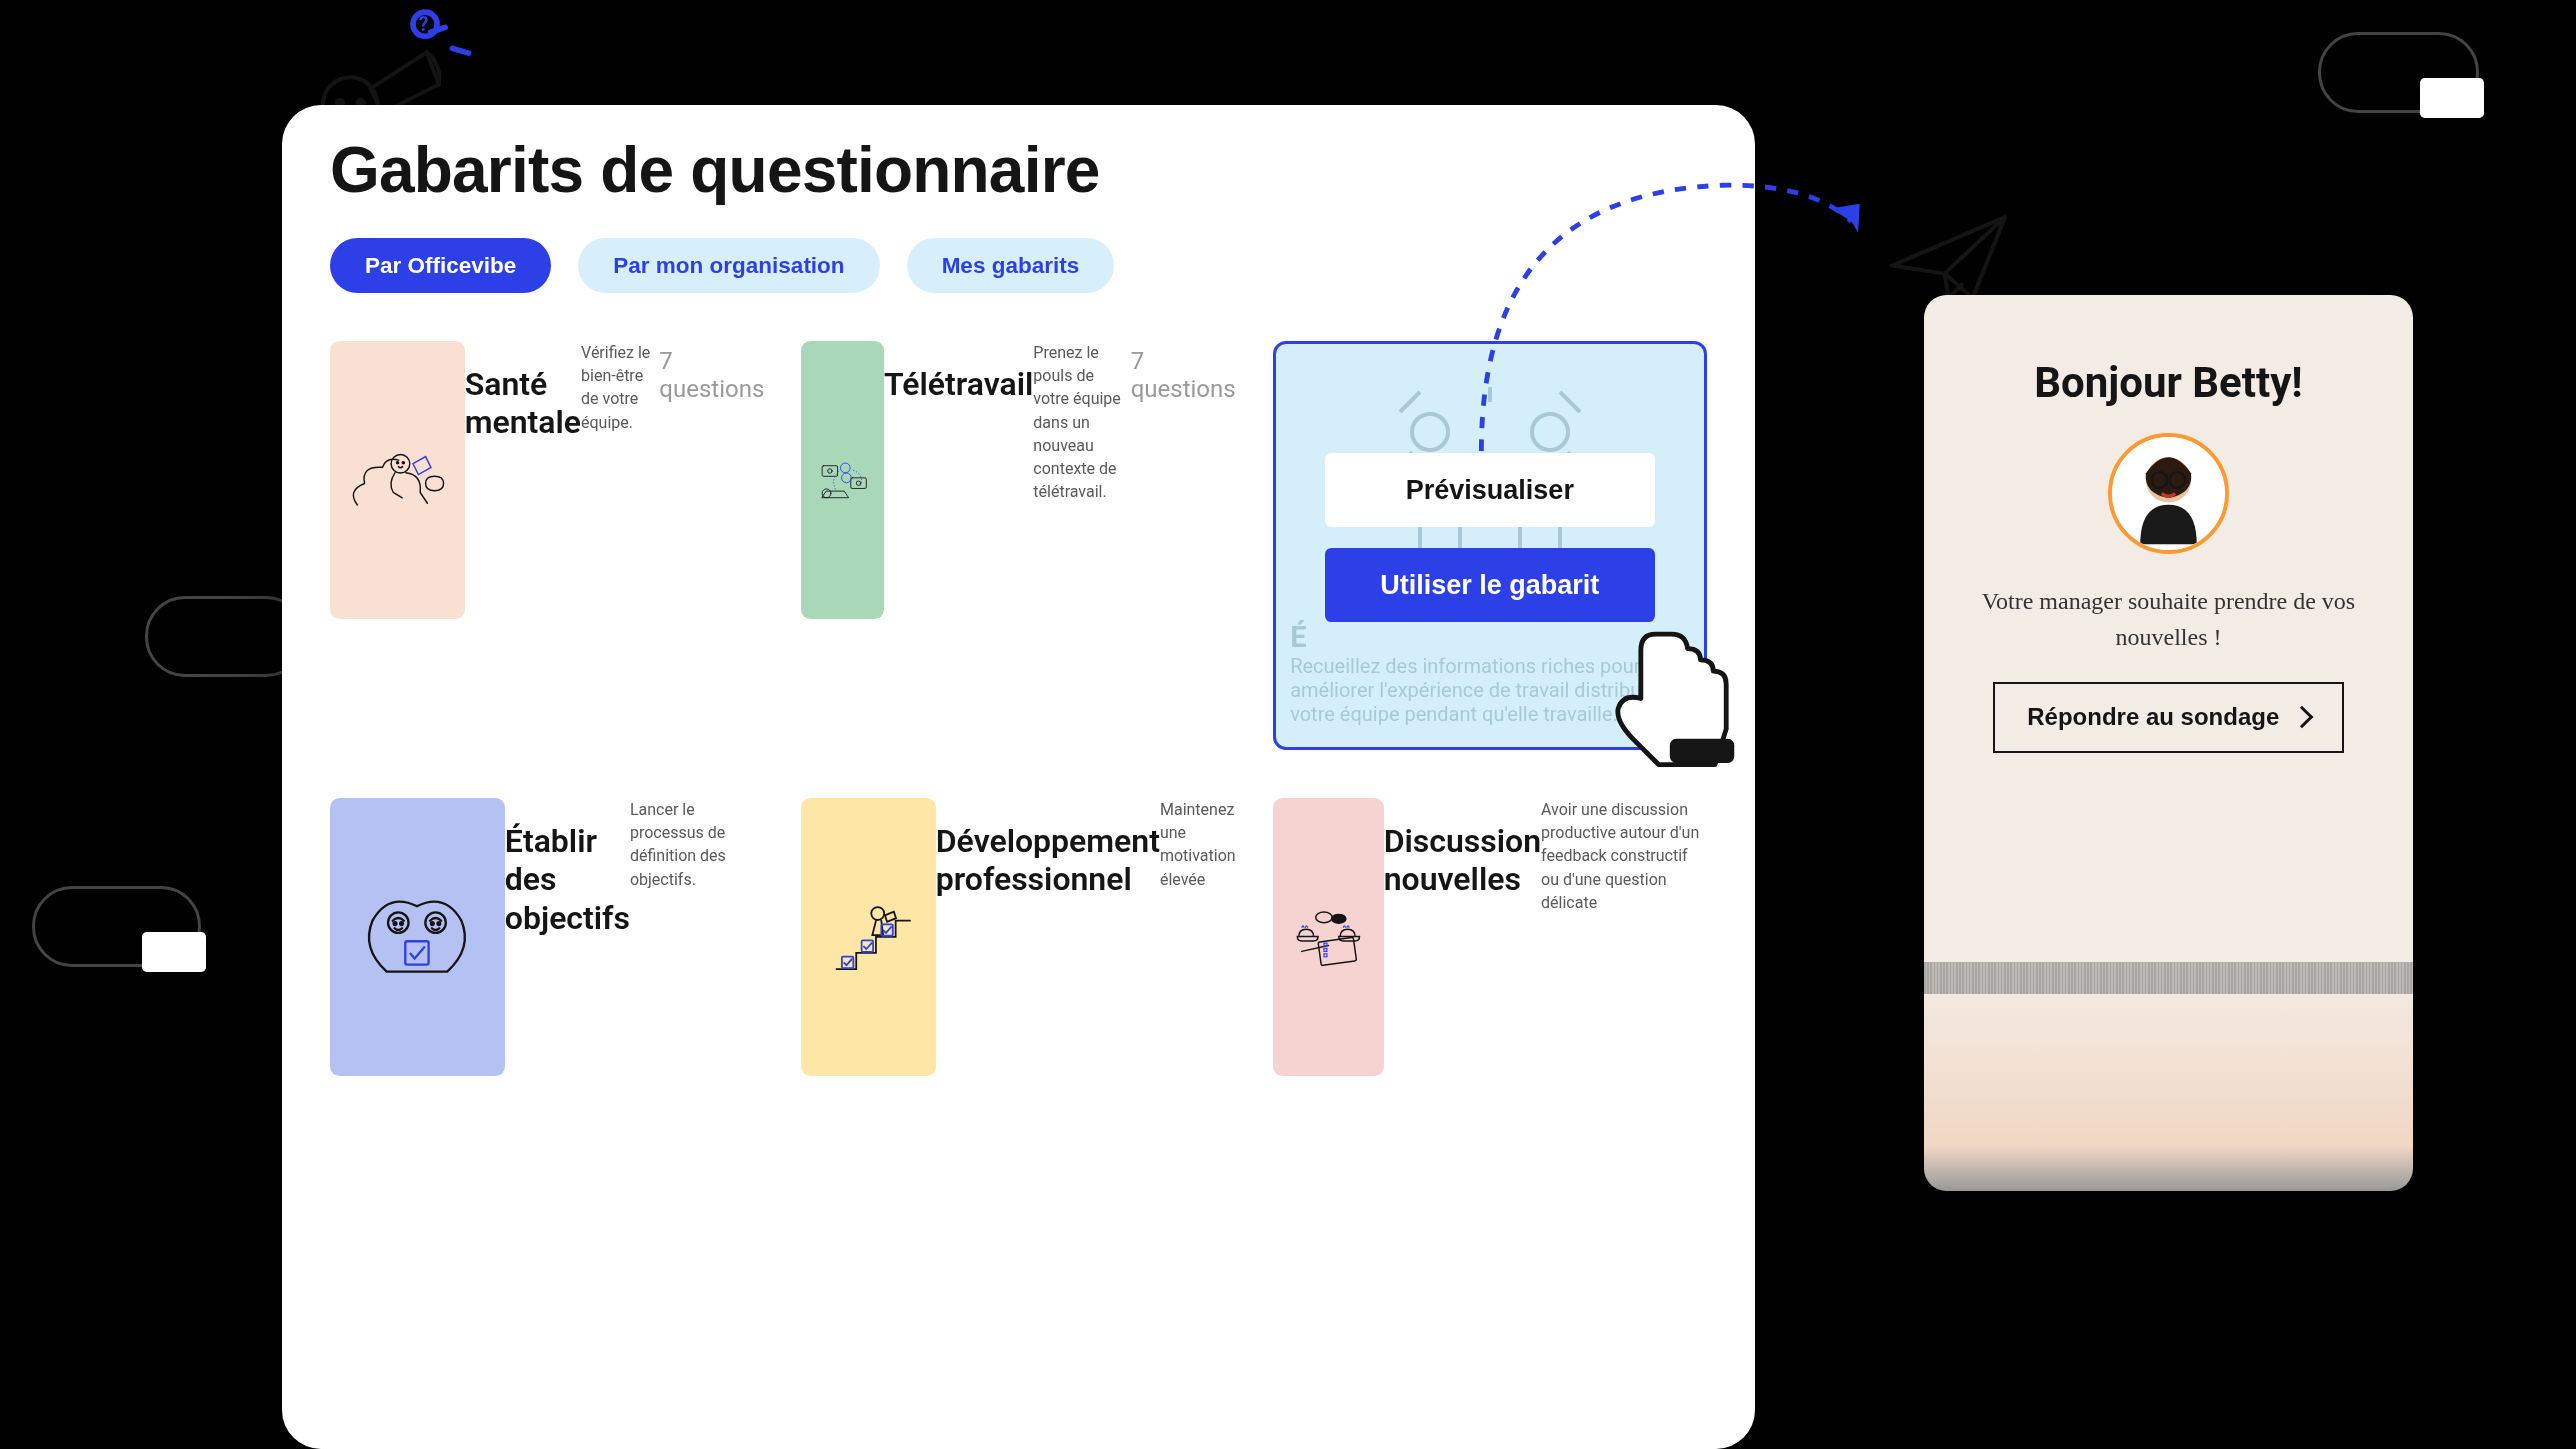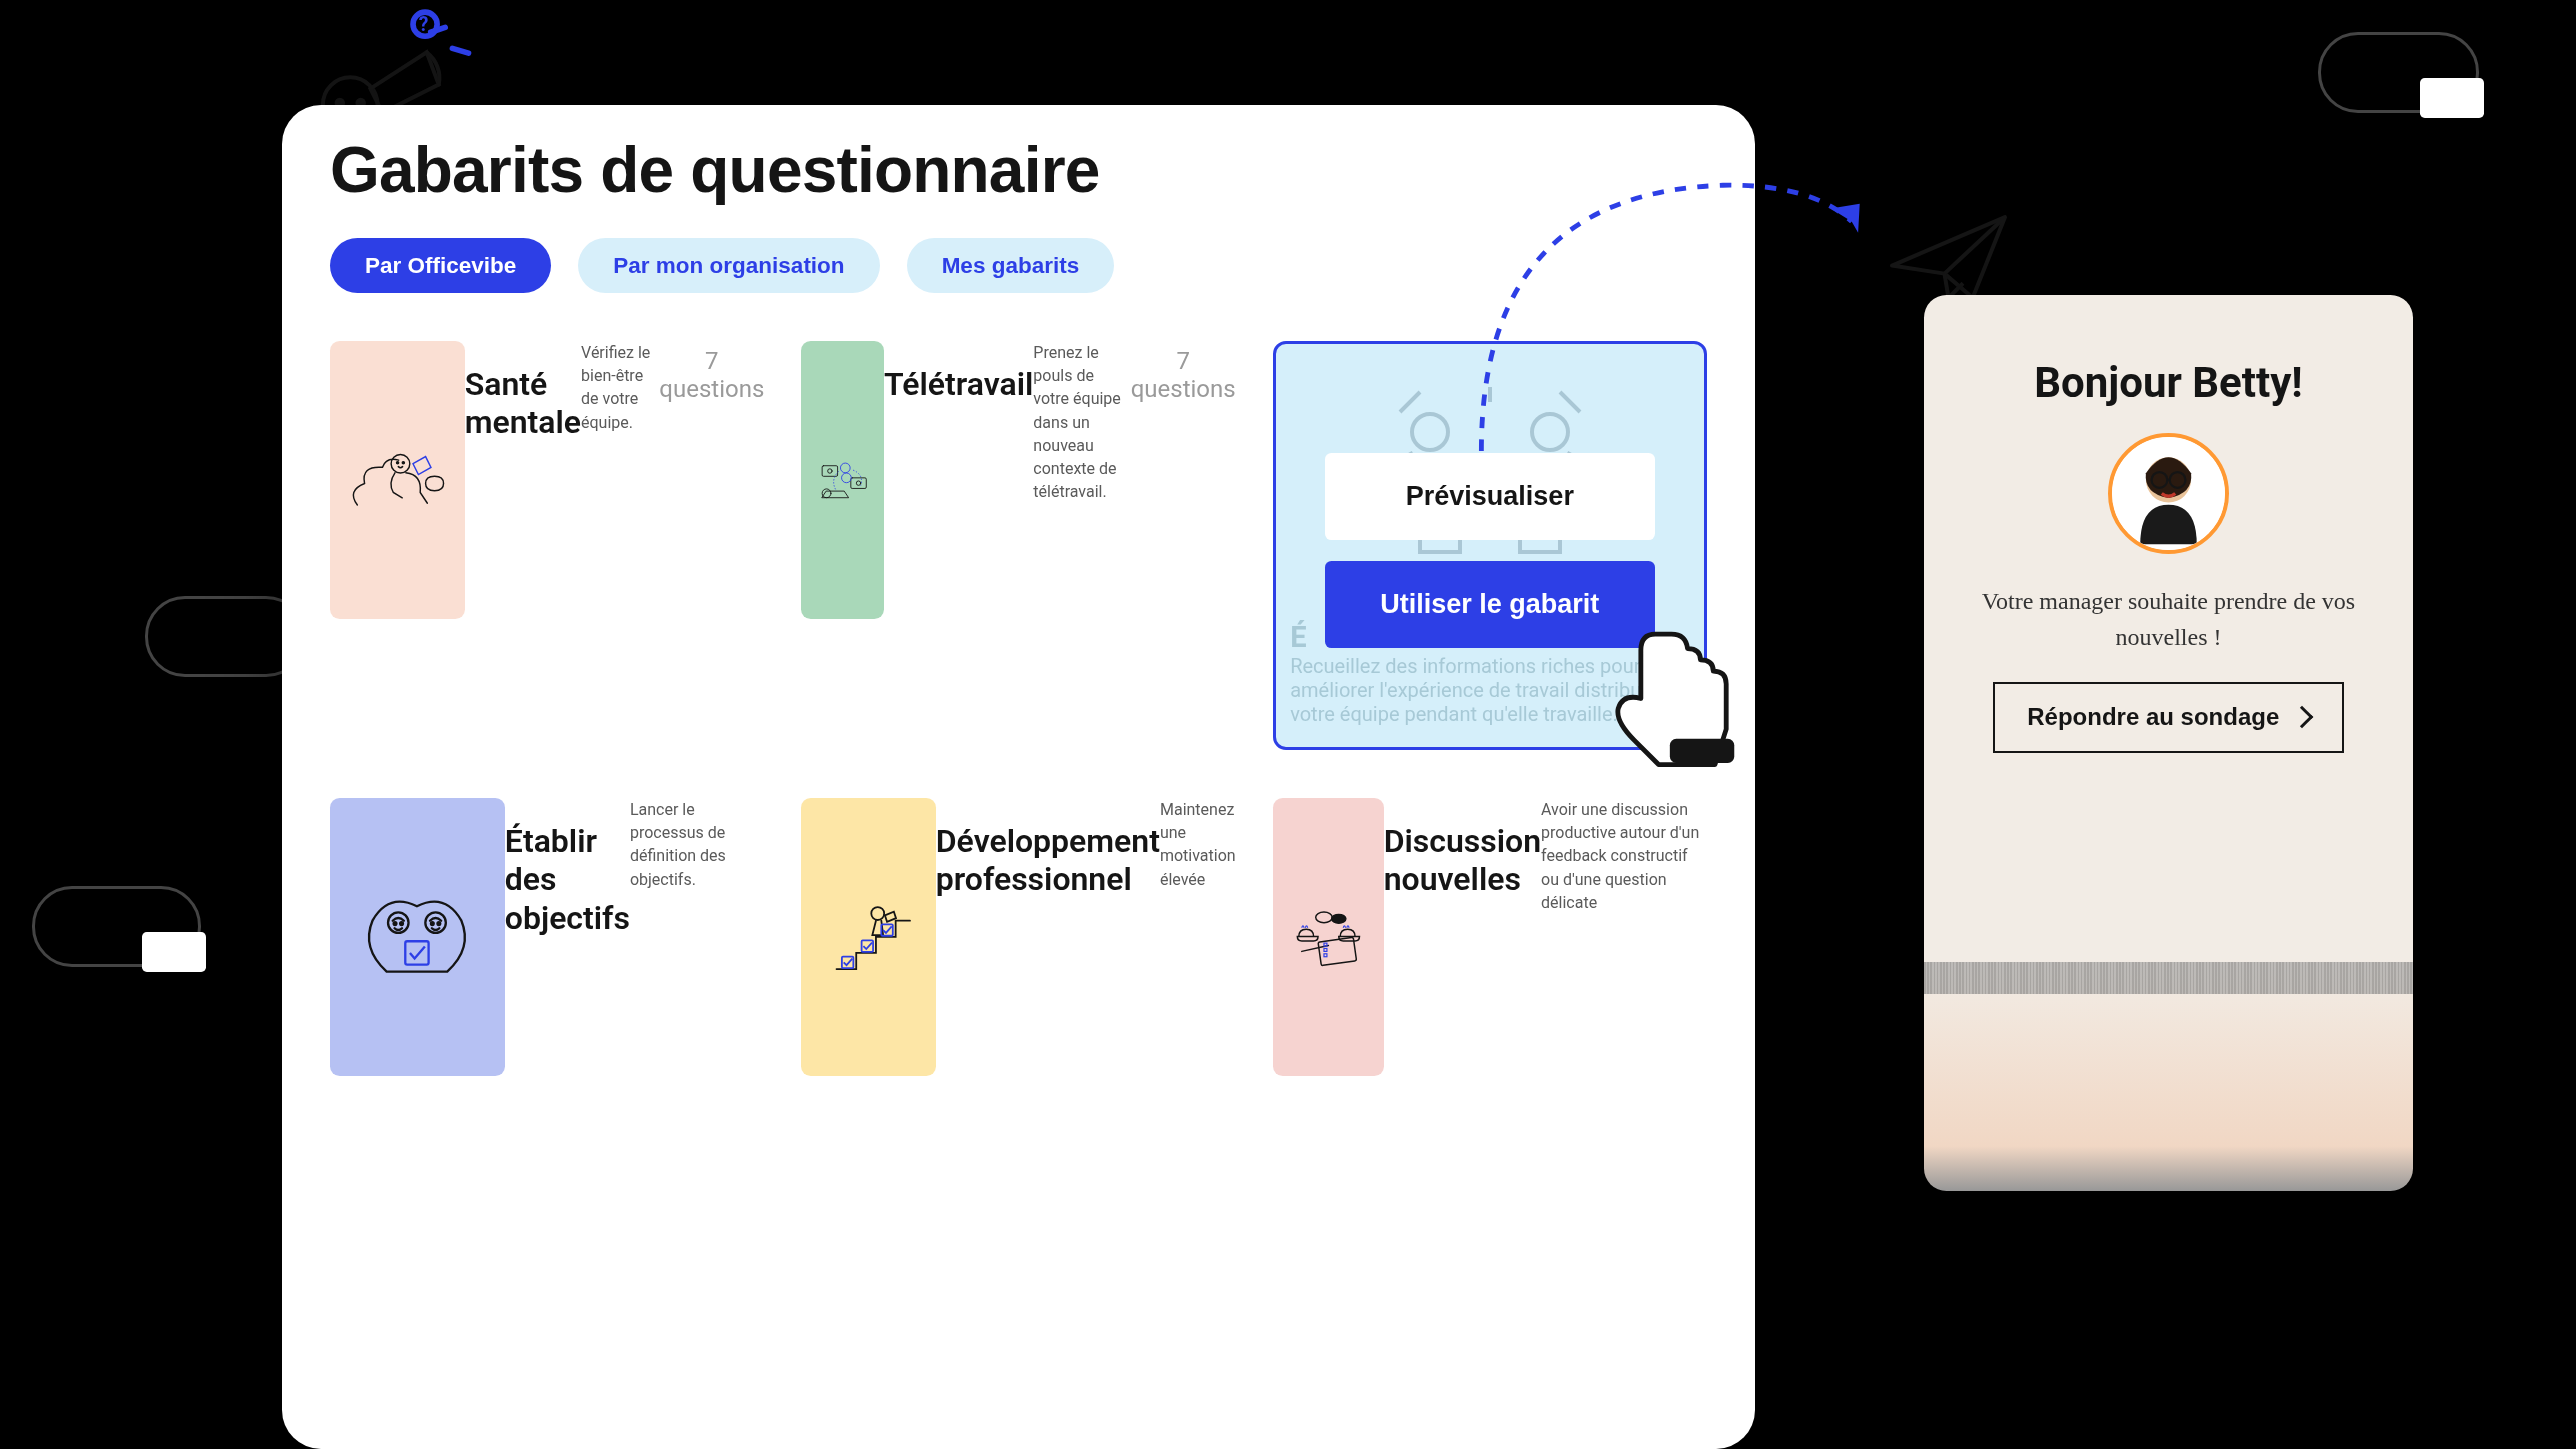--- a/index.html
+++ b/index.html
@@ -103,41 +103,41 @@
   }
   .card p {
     font-size: 16px;
     color:#5a5a5a;
     line-height:1.45;
     margin-bottom: 13px;
   }
   .card .count {
     font-size: 24px;
     color:#9a9a9a;
-    text-align:center;
+    text-align:left;
     margin-top: 6.4px;
   }
 
   
   .hover-card {
     position:relative;
     border: 3.2px solid #2d3fe6;
     border-radius: 13px;
     padding: 13px 14.5px 21px;
     background: #d5effa;
   }
   .hover-card .thumb { height: 250px; background:transparent; border-radius:8px; }
   .hover-card .overlay-buttons {
     position:absolute; left:50%; top:109px; transform:translateX(-50%);
     width: 330px;
     display:flex; flex-direction:column; gap:21px;
   }
   .btn {
     border:none; border-radius:6.4px;
-    width:100%; height:87px;
+    width:100%; height:74px;
     font-size:27px; font-weight:600;
     cursor:pointer;
   }
   .btn.white { background:#fff; color:#151515; }
   .btn.blue  { background:#2d3fe6; color:#fff; }
   .hover-card h3.muted { color:#a7c9d6; font-size:29px; margin-top:13px;}
   .hover-card p.muted { color:#a7c9d6; font-size:20px;}
 
   
   .cursor {

